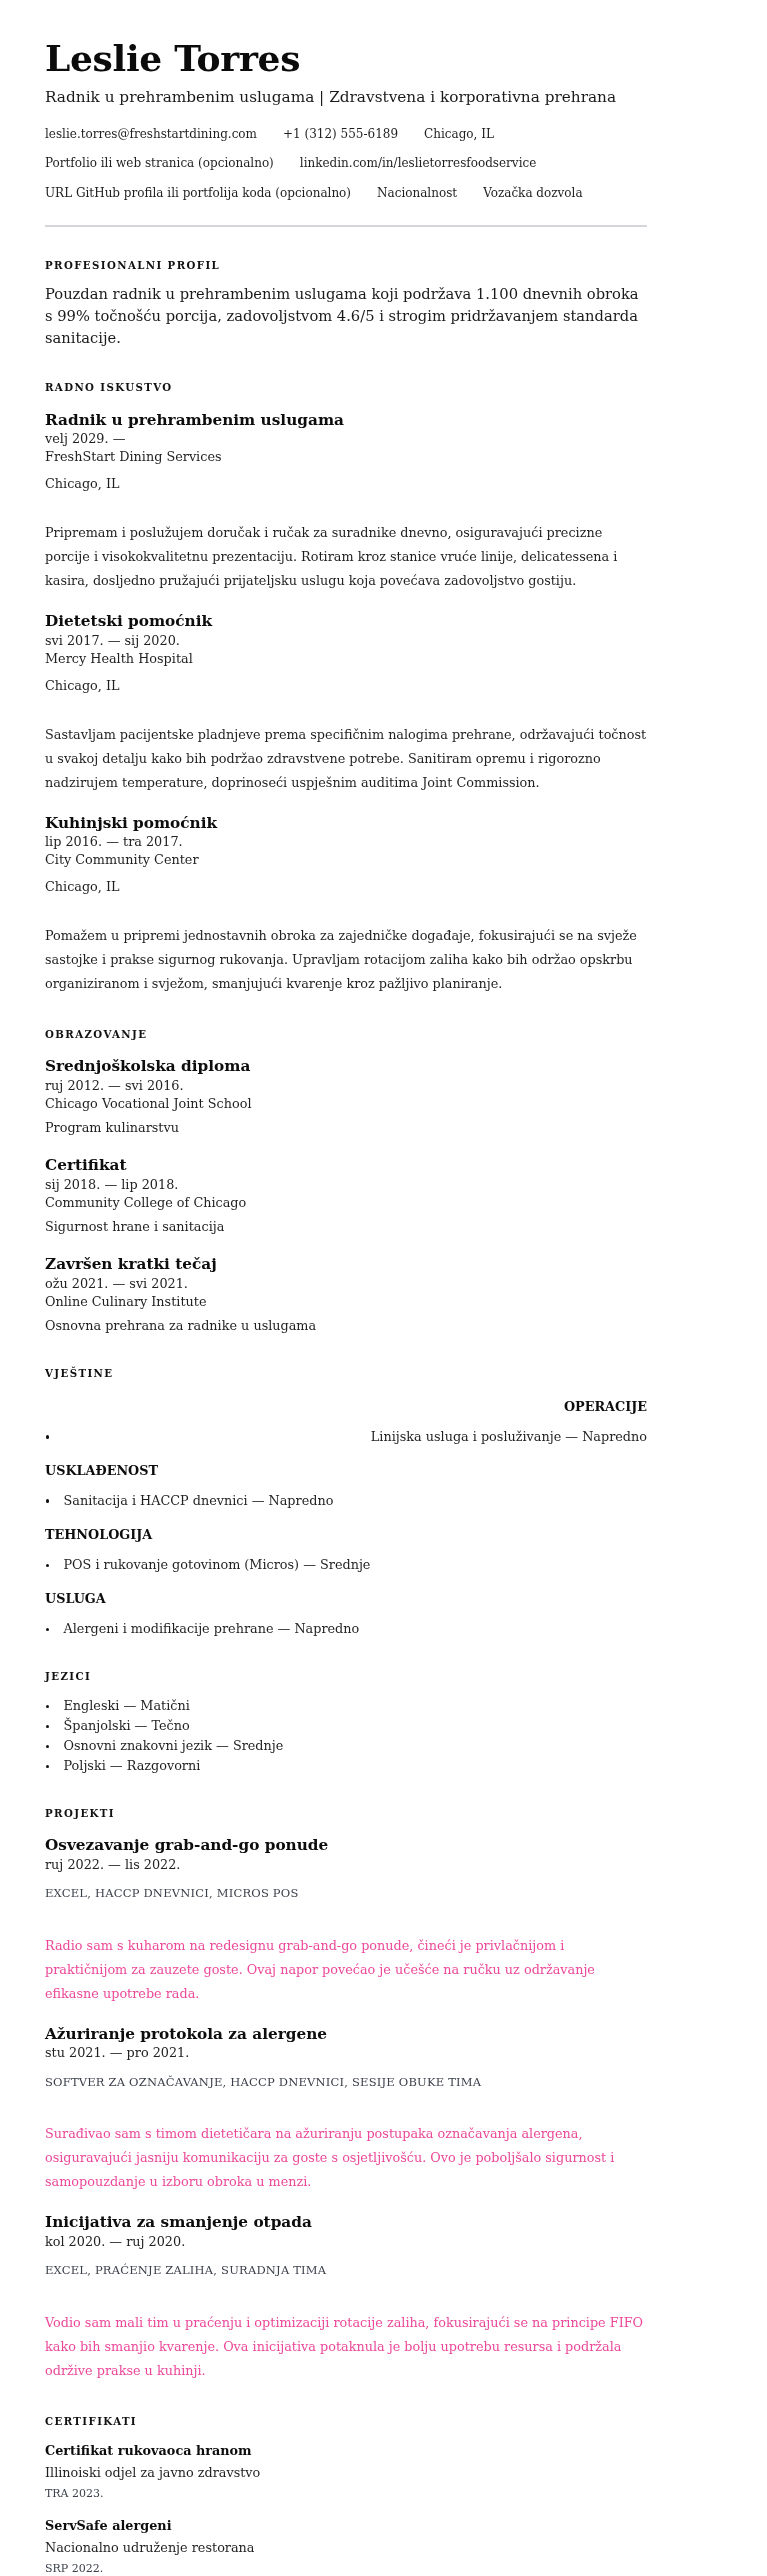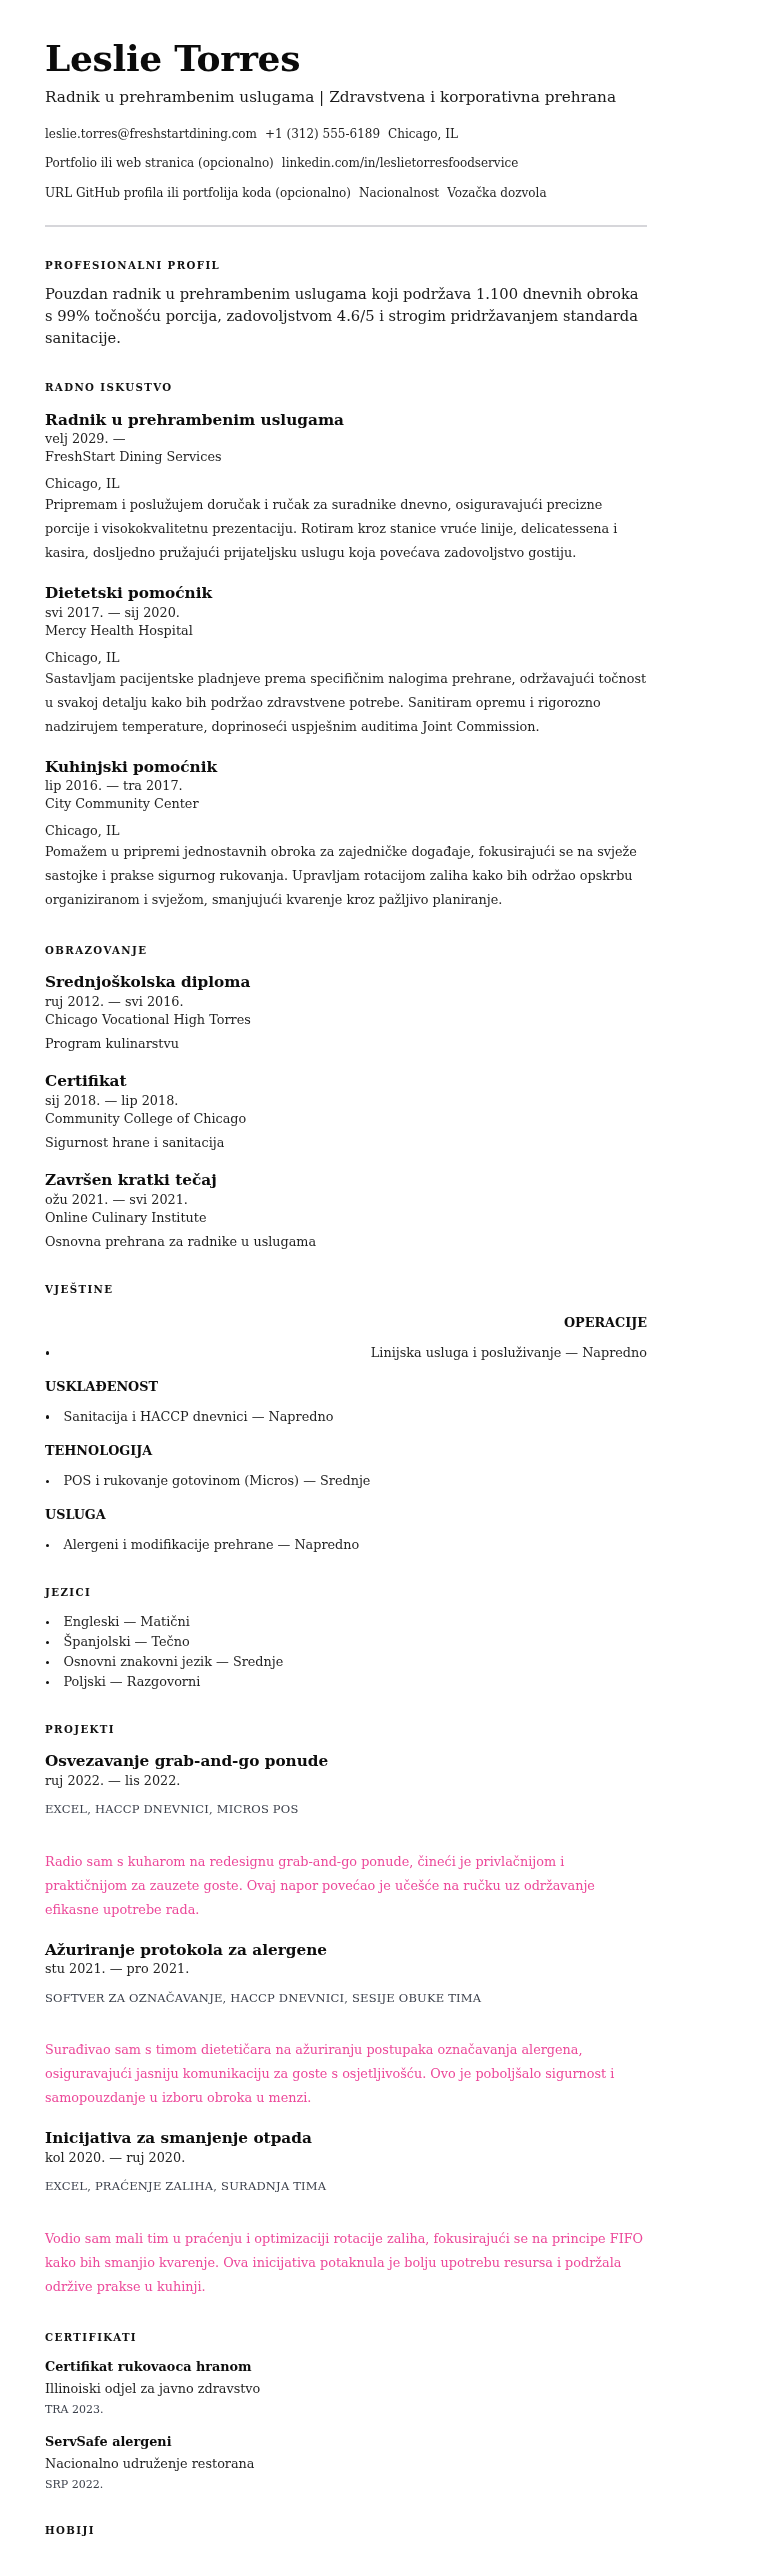--- a/index.html
+++ b/index.html
@@ -8,39 +8,39 @@
       width: 767px;
       font-family: "DejaVu Serif", serif;
       color: #111111;
       font-size: 12.8px;
     }
     .page { padding: 37px 45px 38px 45px; width: 692px; }
 
     
     .name { font-size: 36px; font-weight: bold; line-height: 43px; color: #0b0b0b; letter-spacing: -0.3px; }
     .headline { font-size: 15.3px; line-height: 22px; margin-top: 6.4px; color: #1a1a1a; }
-    .contact-row { display: flex; flex-wrap: wrap; gap: 0 8px; font-size: 12px; line-height: 18px; color: #1f1f1f; }
+    .contact-row { display: flex; flex-wrap: wrap; gap: 0 26px; font-size: 12px; line-height: 18px; color: #1f1f1f; }
     .contact-row.first { margin-top: 16.6px; }
     .contact-row + .contact-row { margin-top: 11.5px; }
     .divider { height: 1.9px; background: #d6d6da; margin-top: 23px; }
 
     
     .section { margin-top: 31px; }
     .section-title { font-size: 10.2px; font-weight: bold; letter-spacing: 1.4px; text-transform: uppercase; line-height: 14px; color: #111; }
     .profile-text { font-size: 14.7px; line-height: 22px; margin-top: 11.5px; color: #1a1a1a; }
 
     
     .entry { margin-top: 18px; }
     .entry:first-of-type { margin-top: 15.3px; }
     .entry-head { display: flex; justify-content: space-between; align-items: baseline; flex-direction: column; }
     .entry-title { font-size: 15.3px; font-weight: bold; line-height: 20.5px; color: #0d0d0d; }
     .entry-date { font-size: 12.8px; line-height: 18px; color: #222; white-space: nowrap; }
     .entry-org { font-size: 12.8px; line-height: 18px; color: #1f1f1f; }
     .entry-loc { font-size: 12.8px; line-height: 18px; margin-top: 9px; color: #1f1f1f; }
-    .entry-desc { font-size: 12.8px; line-height: 24px; color: #1f1f1f; }
+    .entry-desc { font-size: 12.8px; line-height: 24px; margin-top: 28px; color: #1f1f1f; }
     .edu-sub { font-size: 12.8px; line-height: 18px; margin-top: 6.4px; color: #1f1f1f; }
     .proj-tags { font-size: 11.5px; line-height: 16.6px; margin-top: 11.5px; color: #3a3f4a; text-transform: uppercase; letter-spacing: 0.2px; }
     .proj-desc { font-size: 12.8px; line-height: 24px; margin-top: 32px; color: #ec4899; }
 
     
     .skill-group { margin-top: 16.6px; }
     .skill-group:first-of-type { margin-top: 18px; text-align: right; }
     .skill-group-title { font-size: 12.8px; font-weight: bold; line-height: 18px; text-transform: uppercase; color: #0d0d0d; }
     ul.bullets { list-style: none; margin-top: 11.5px; }
     ul.bullets li { position: relative; padding-left: 18.5px; font-size: 12.8px; line-height: 18px; color: #1f1f1f; }
@@ -122,21 +122,21 @@
   </section>
 
   <section class="section">
     <h2 class="section-title">OBRAZOVANJE</h2>
 
     <div class="entry">
       <div class="entry-head">
         <div class="entry-title">Srednjoškolska diploma</div>
         <div class="entry-date">ruj 2012. — svi 2016.</div>
       </div>
-      <div class="entry-org">Chicago Vocational High Torres</div>
+      <div class="entry-org">Chicago Vocational Joint School</div>
       <div class="edu-sub">Program kulinarstvu</div>
     </div>
 
     <div class="entry">
       <div class="entry-head">
         <div class="entry-title">Certifikat</div>
         <div class="entry-date">sij 2018. — lip 2018.</div>
       </div>
       <div class="entry-org">Community College of Chicago</div>
       <div class="edu-sub">Sigurnost hrane i sanitacija</div>

